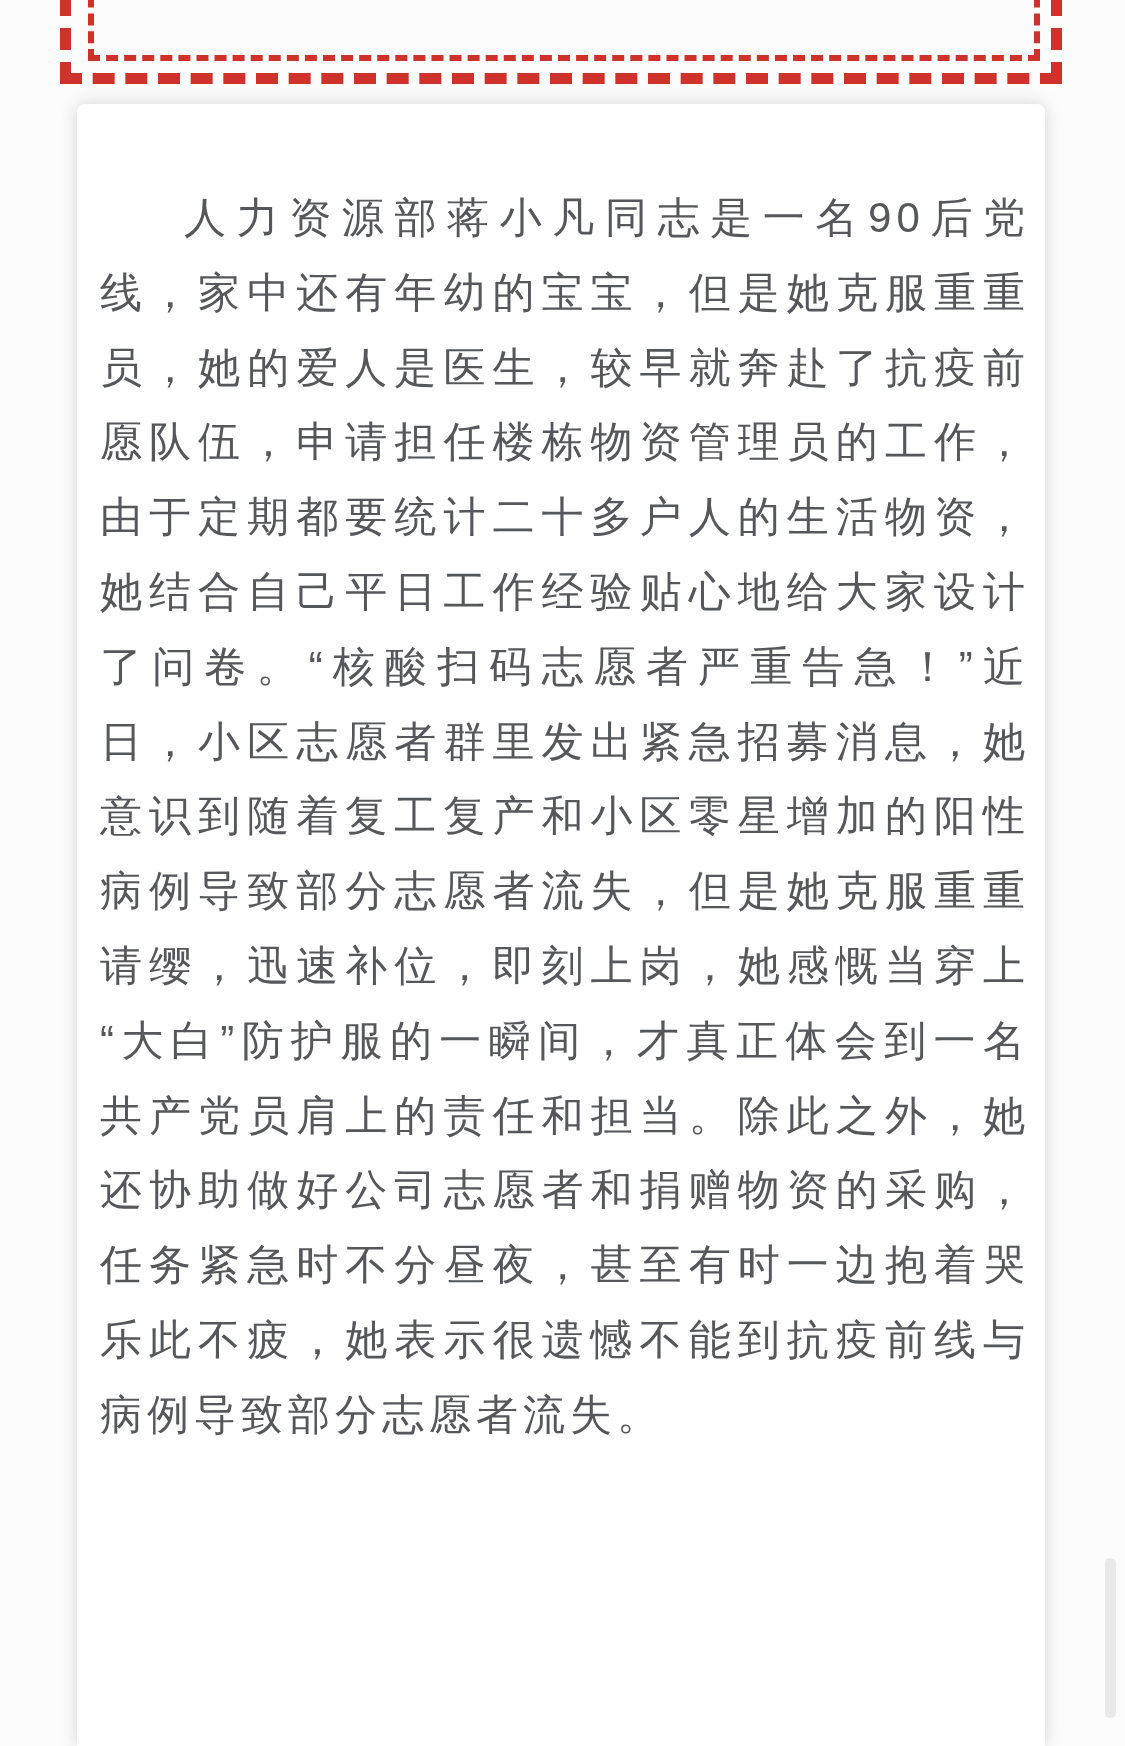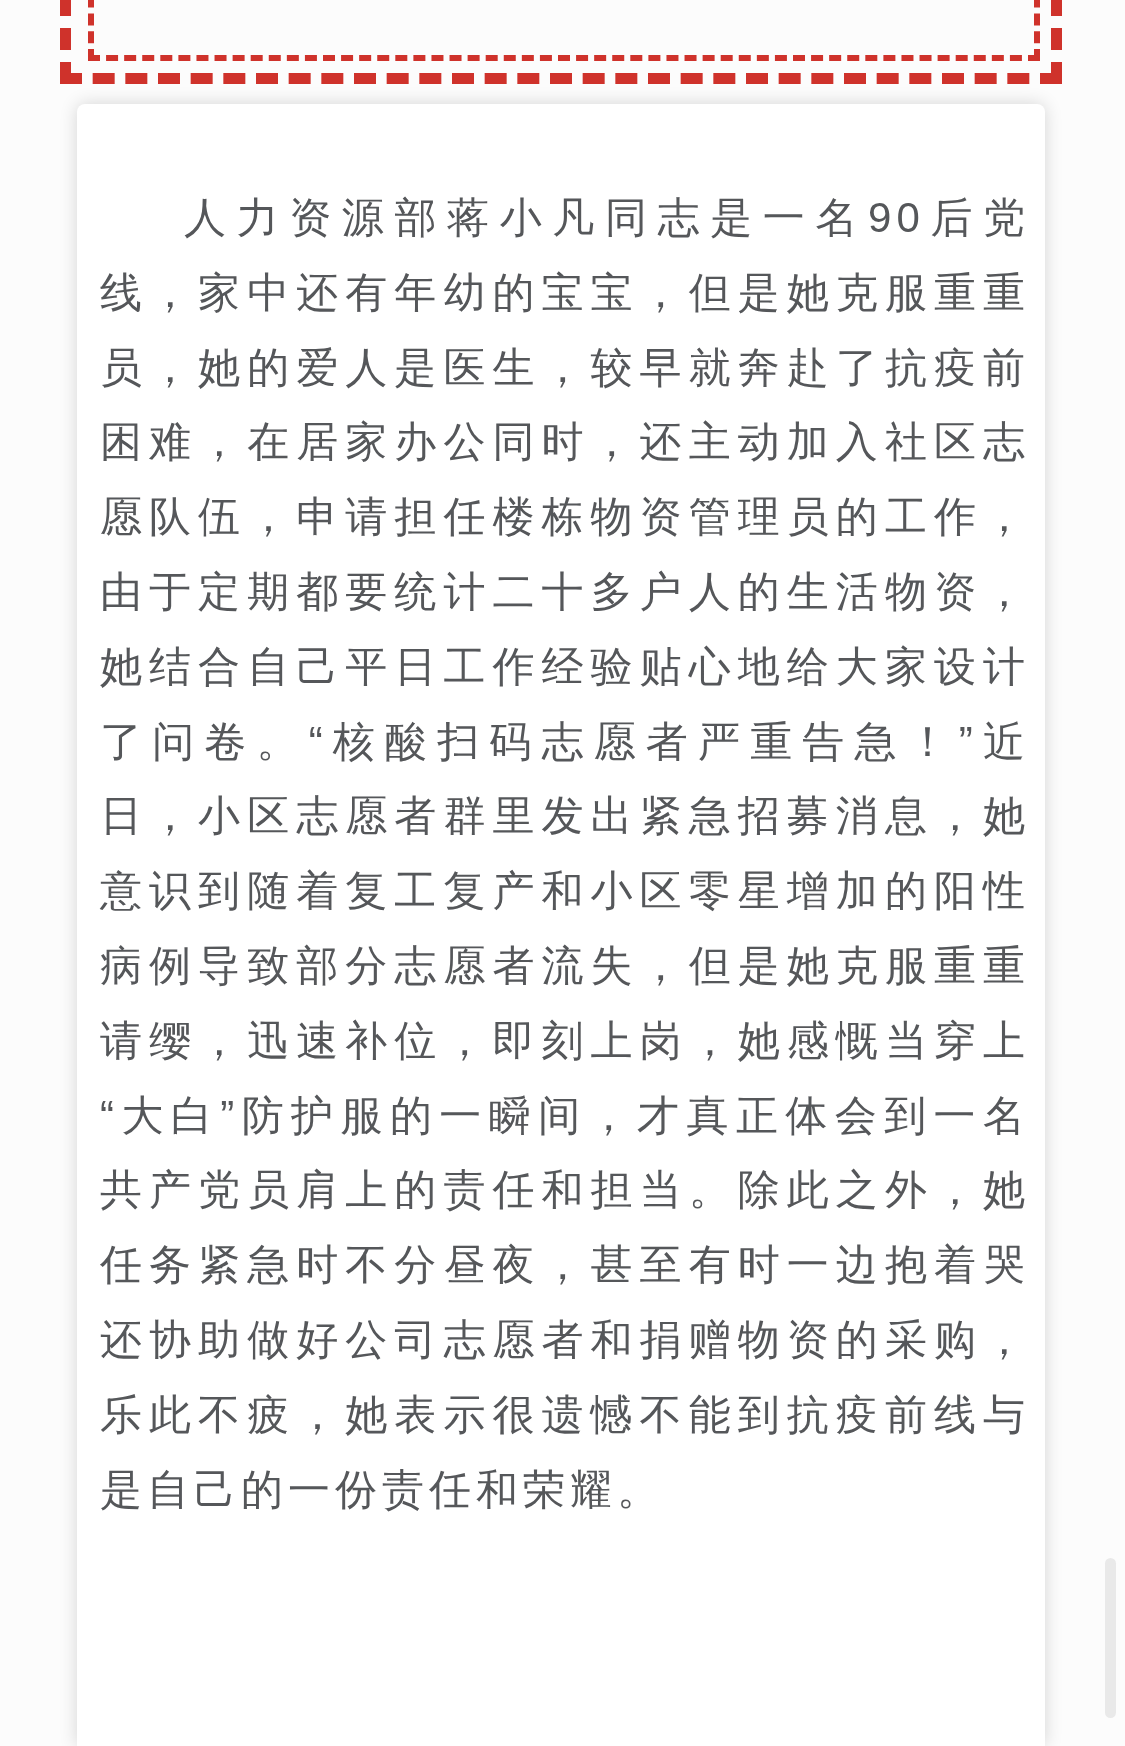--- a/index.html
+++ b/index.html
@@ -84,31 +84,30 @@
 <body>
 
 <div class="dash-frame outer"></div>
 <div class="dash-frame inner"></div>
 
 <div class="card">
   <div class="article">
     <div class="line first">人力资源部蒋小凡同志是一名90后党</div>
     <div class="line">线，家中还有年幼的宝宝，但是她克服重重</div>
     <div class="line">员，她的爱人是医生，较早就奔赴了抗疫前</div>
-    <div class="line">困难，在居家办公同时，还主动加入社区志</div>
     <div class="line">愿队伍，申请担任楼栋物资管理员的工作，</div>
     <div class="line">由于定期都要统计二十多户人的生活物资，</div>
     <div class="line">她结合自己平日工作经验贴心地给大家设计</div>
     <div class="line">了问卷。“核酸扫码志愿者严重告急！”近</div>
     <div class="line">日，小区志愿者群里发出紧急招募消息，她</div>
     <div class="line">意识到随着复工复产和小区零星增加的阳性</div>
     <div class="line">病例导致部分志愿者流失，但是她克服重重</div>
     <div class="line">请缨，迅速补位，即刻上岗，她感慨当穿上</div>
     <div class="line">“大白”防护服的一瞬间，才真正体会到一名</div>
     <div class="line">共产党员肩上的责任和担当。除此之外，她</div>
+    <div class="line">还协助做好公司志愿者和捐赠物资的采购，</div>
     <div class="line">任务紧急时不分昼夜，甚至有时一边抱着哭</div>
-    <div class="line">还协助做好公司志愿者和捐赠物资的采购，</div>
     <div class="line">乐此不疲，她表示很遗憾不能到抗疫前线与</div>
-    <div class="line last">是自己的一份责任和荣耀。</div>
+    <div class="line last">病例导致部分志愿者流失。</div>
   </div>
 </div>
 
 <div class="scrollbar-thumb"></div>
 
 </body></html>

